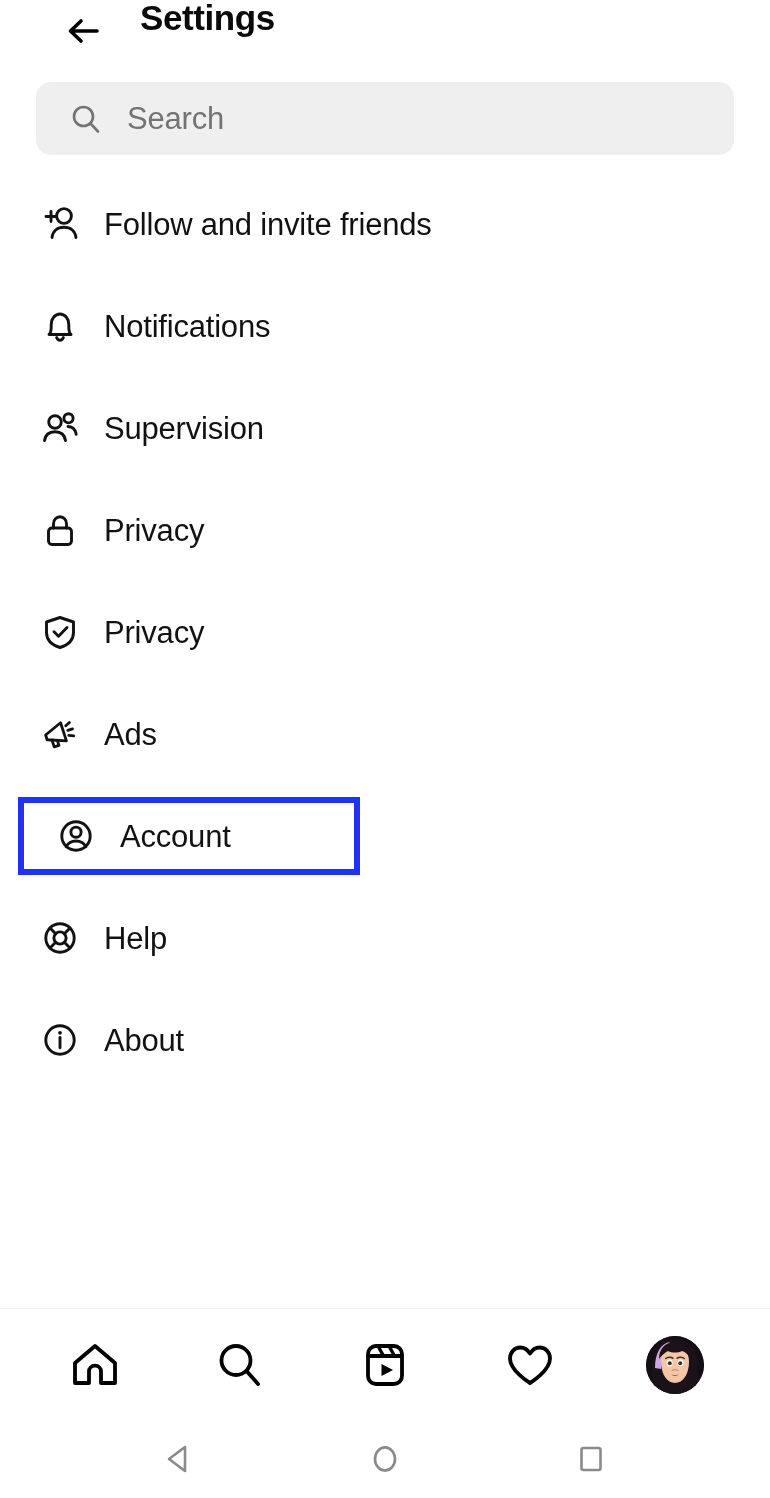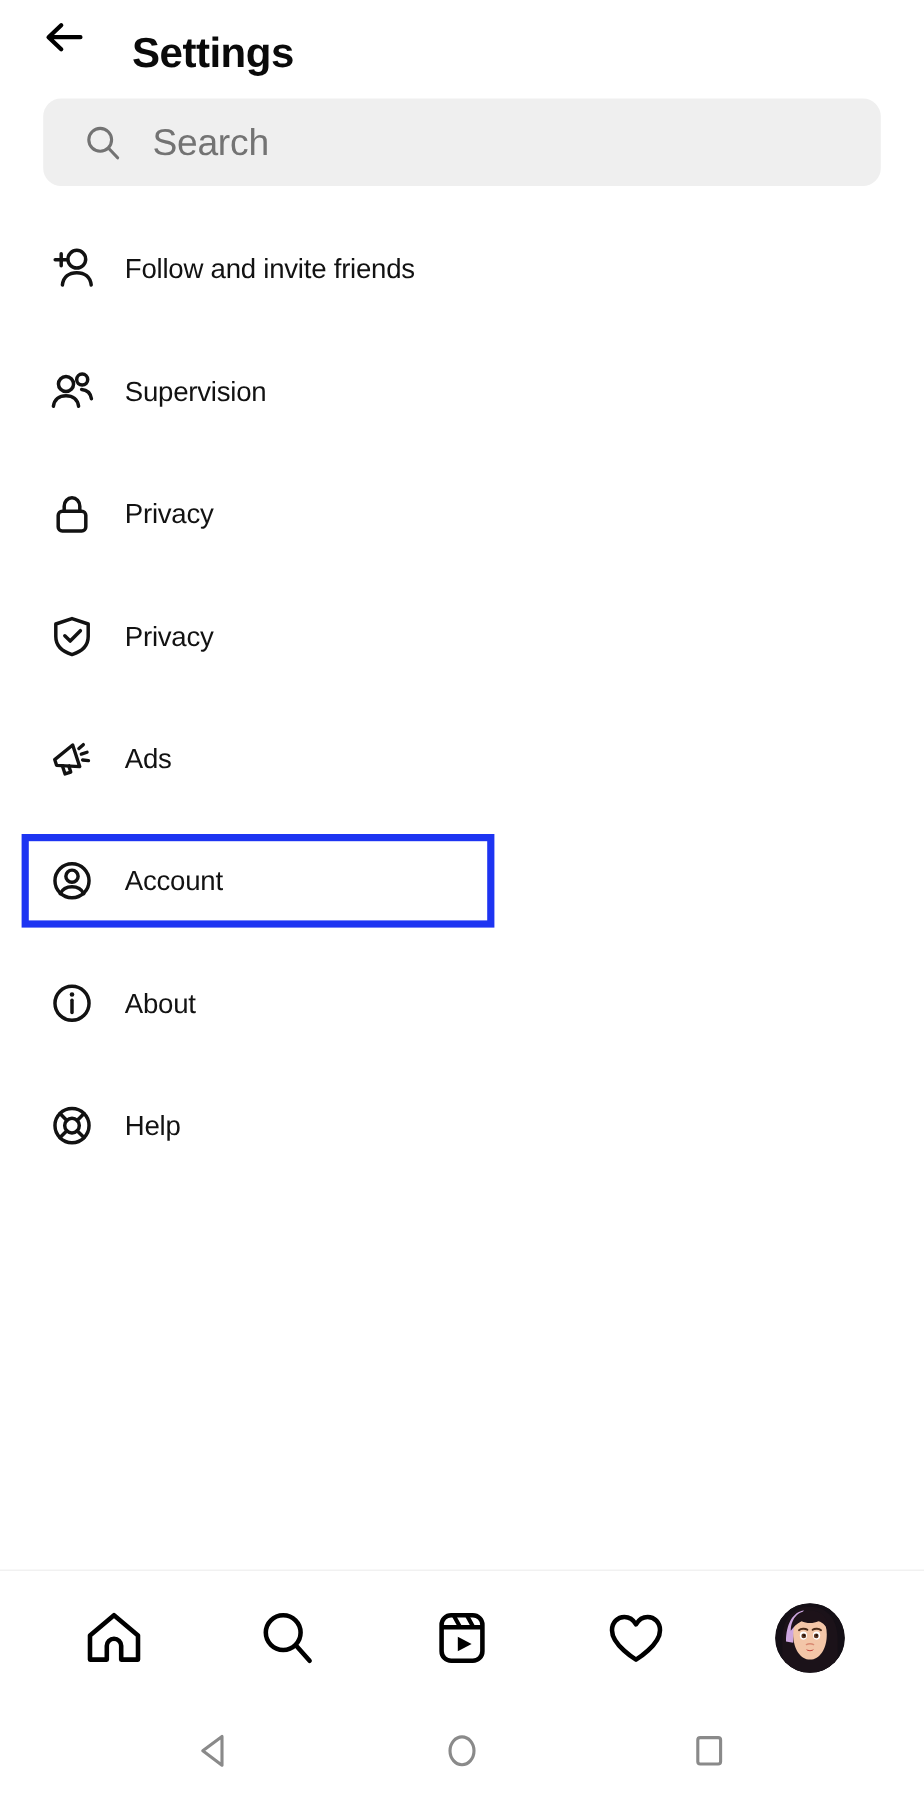--- a/index.html
+++ b/index.html
@@ -23,23 +23,24 @@
     background: #ffffff;
     display: flex;
     flex-direction: column;
   }
 
   
   .header {
     height: 62px;
     flex: 0 0 62px;
     display: flex;
-    align-items: flex-end;
+    align-items: flex-start;
     padding-left: 24px;
     box-sizing: border-box;
+    margin-left: 30px;
   }
   .back-btn {
     width: 62px;
     height: 62px;
     display: flex;
     align-items: center;
     justify-content: center;
     margin-left: -2px;
     cursor: pointer;
   }
@@ -100,32 +101,32 @@
   }
   .item-icon {
     width: 48px;
     height: 48px;
     flex: 0 0 48px;
     display: flex;
     align-items: center;
     justify-content: center;
   }
   .item-label {
-    font-size: 23px;
+    font-size: 31px;
     color: #121212;
     margin-left: 20px;
     letter-spacing: -0.2px;
     line-height: 1;
   }
   .list-item.highlighted {
     border: 6px solid #1d34f2;
     background: #ffffff;
     margin: 0 410px 16px 18px;
-    padding-left: 12px;
-    width: 394px;
+    padding-left: 28px;
+    width: 342px;
     box-sizing: border-box;
     height: 78px;
     margin-top: 12px;
     margin-bottom: 12px;
   }
 
   
   .bottom-nav {
     flex: 0 0 112px;
     height: 112px;
@@ -208,20 +209,29 @@
       <span class="item-icon">
         <svg width="46" height="46" viewBox="0 0 46 46">
           <circle cx="27" cy="15" r="7.4" fill="none" stroke="#121212" stroke-width="2.9"></circle>
           <path d="M15 36.5 C15.8 29.6 20.7 26.2 27 26.2 C33.3 26.2 38.2 29.6 39 36.5" fill="none" stroke="#121212" stroke-width="2.9" stroke-linecap="round"></path>
           <path d="M9 15.5 H19 M14 10.5 V20.5" fill="none" stroke="#121212" stroke-width="2.9" stroke-linecap="round"></path>
         </svg>
       </span>
       <span class="item-label">Follow and invite friends</span>
     </div>
 
+    <div class="list-item">
+      <span class="item-icon">
+        <svg width="46" height="46" viewBox="0 0 46 46">
+          <path d="M12 31.5 C14.6 29.5 14.2 25.5 14.2 21.5 C14.2 15.6 18.1 11 23 11 C27.9 11 31.8 15.6 31.8 21.5 C31.8 25.5 31.4 29.5 34 31.5 Z" fill="none" stroke="#121212" stroke-width="2.9" stroke-linejoin="round"></path>
+          <path d="M19.6 34.5 C20.2 36.2 21.5 37.2 23 37.2 C24.5 37.2 25.8 36.2 26.4 34.5" fill="none" stroke="#121212" stroke-width="2.9" stroke-linecap="round" stroke-linejoin="round"></path>
+        </svg>
+      </span>
+      <span class="item-label">Notifications</span>
+    </div>
 
     <div class="list-item">
       <span class="item-icon">
         <svg width="46" height="46" viewBox="0 0 46 46">
           <circle cx="18" cy="17" r="6.3" fill="none" stroke="#121212" stroke-width="2.9"></circle>
           <path d="M7.5 35.5 C8.3 29.8 12.4 26.7 18 26.7 C23.6 26.7 27.7 29.8 28.5 35.5" fill="none" stroke="#121212" stroke-width="2.9" stroke-linecap="round"></path>
           <circle cx="31.5" cy="13.3" r="4.6" fill="none" stroke="#121212" stroke-width="2.9"></circle>
           <path d="M31 21.5 C35.6 21.8 38.5 24.7 39.2 29.3" fill="none" stroke="#121212" stroke-width="2.9" stroke-linecap="round"></path>
         </svg>
       </span>
@@ -271,36 +281,36 @@
           <path d="M13.2 33.8 C15 30.1 18.7 28 23 28 C27.3 28 31 30.1 32.8 33.8" fill="none" stroke="#121212" stroke-width="2.9" stroke-linecap="round"></path>
         </svg>
       </span>
       <span class="item-label">Account</span>
     </div>
 
     <div class="list-item">
       <span class="item-icon">
         <svg width="46" height="46" viewBox="0 0 46 46">
           <circle cx="23" cy="23" r="14.2" fill="none" stroke="#121212" stroke-width="2.9"></circle>
+          <circle cx="23" cy="23" r="6.1" fill="none" stroke="#121212" stroke-width="2.9"></circle>
+          <path d="M13 13 L18.7 18.7 M33 13 L27.3 18.7 M13 33 L18.7 27.3 M33 33 L27.3 27.3" fill="none" stroke="#121212" stroke-width="2.9" stroke-linecap="round"></path>
+        </svg>
+      </span>
+      <span class="item-label">Help</span>
+    </div>
+
+    <div class="list-item">
+      <span class="item-icon">
+        <svg width="46" height="46" viewBox="0 0 46 46">
+          <circle cx="23" cy="23" r="14.2" fill="none" stroke="#121212" stroke-width="2.9"></circle>
           <circle cx="23" cy="15.8" r="1.9" fill="#121212"></circle>
           <path d="M23 20.5 V30.8" fill="none" stroke="#121212" stroke-width="2.9" stroke-linecap="round"></path>
         </svg>
       </span>
       <span class="item-label">About</span>
-    </div>
-
-    <div class="list-item">
-      <span class="item-icon">
-        <svg width="46" height="46" viewBox="0 0 46 46">
-          <circle cx="23" cy="23" r="14.2" fill="none" stroke="#121212" stroke-width="2.9"></circle>
-          <circle cx="23" cy="23" r="6.1" fill="none" stroke="#121212" stroke-width="2.9"></circle>
-          <path d="M13 13 L18.7 18.7 M33 13 L27.3 18.7 M13 33 L18.7 27.3 M33 33 L27.3 27.3" fill="none" stroke="#121212" stroke-width="2.9" stroke-linecap="round"></path>
-        </svg>
-      </span>
-      <span class="item-label">Help</span>
     </div>
 
 
   </div>
 
   <div class="bottom-nav">
 
     <div class="nav-btn">
       <svg width="58" height="58" viewBox="0 0 58 58">
         <path d="M9 27 L29 10 L49 27 V47 H35 V35.5 C35 32.2 32.3 29.6 29 29.6 C25.7 29.6 23 32.2 23 35.5 V47 H9 Z" fill="none" stroke="#000" stroke-width="3.8" stroke-linejoin="round"></path>

